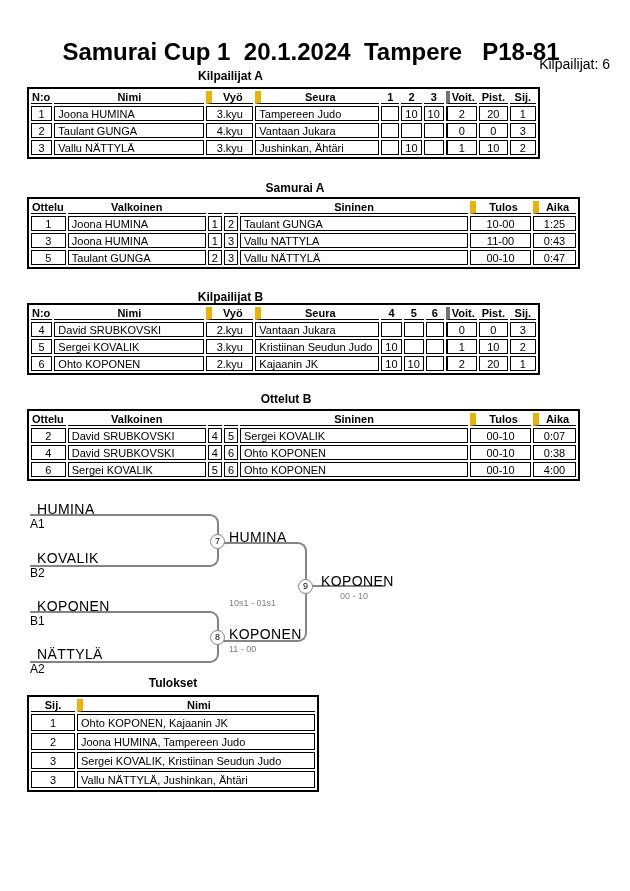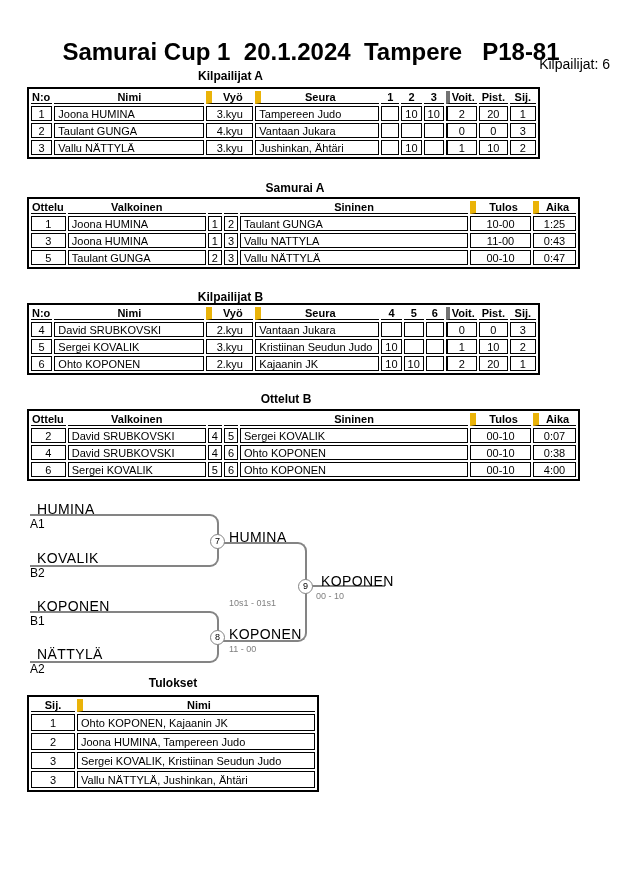--- a/index.html
+++ b/index.html
@@ -331,21 +331,21 @@
 
     <div class="bk-circle" style="left:210px; top:534px;">7</div>
     <div class="bk-circle" style="left:210px; top:630px;">8</div>
     <div class="bk-circle" style="left:298px; top:579px;">9</div>
 
     <div class="bk-name" style="left:229px; top:529px;">HUMINA</div>
     <div class="bk-score" style="left:229px; top:562px;margin-top:36px;">10s1 - 01s1</div>
     <div class="bk-name" style="left:229px; top:626px;">KOPONEN</div>
     <div class="bk-score" style="left:229px; top:644px;">11 - 00</div>
     <div class="bk-name" style="left:321px; top:573px;">KOPONEN</div>
-    <div class="bk-score" style="left:316px; top:591px;">00 - 10</div>
+    <div class="bk-score" style="left:340px; top:591px;">00 - 10</div>
   </div>
 
   <div class="sec-label" id="lbl-tu">Tulokset</div>
 
   <table class="tbl" id="tbl-tu">
     <colgroup>
         <col class="cw-tsij">
         <col class="cw-tnimi">
       </colgroup>
     <thead>

